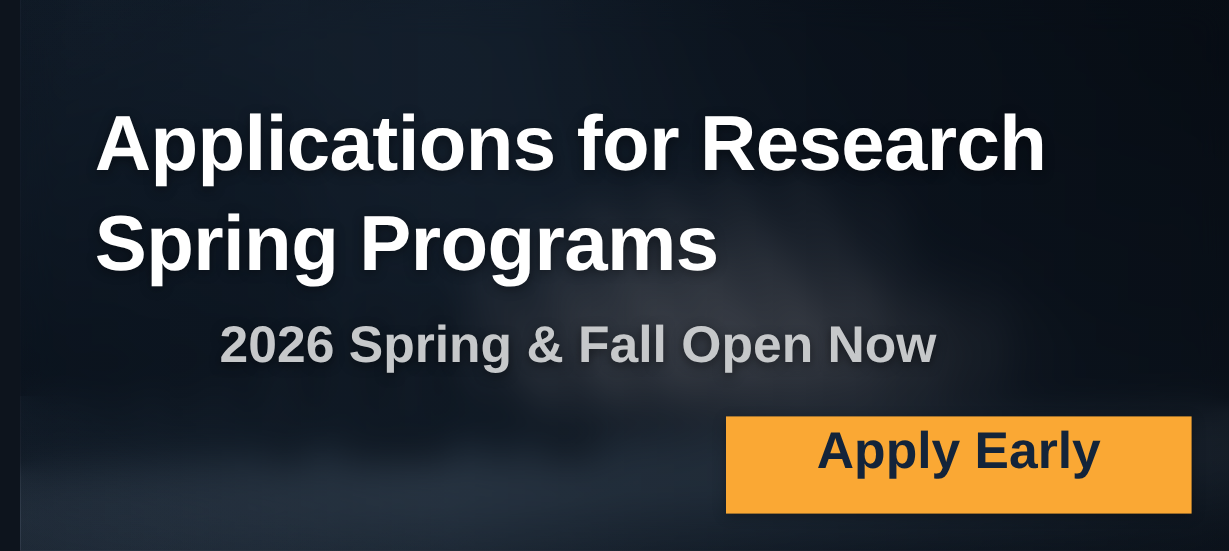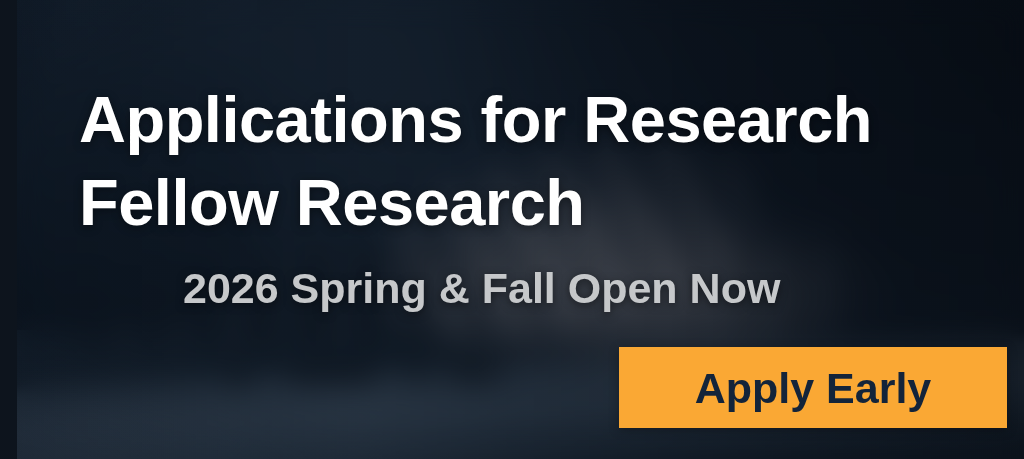--- a/index.html
+++ b/index.html
@@ -199,32 +199,32 @@
     margin: 0;
     color: #c6c8ca;
     font-size: 43px;
     font-weight: bold;
     letter-spacing: 0px;
     text-shadow: 0 2px 9px rgba(0,0,0,0.5);
   }
 
   .cta-button {
     position: absolute;
-    left: 602px;
+    left: 588px;
     top: 347px;
     width: 388px;
     height: 81px;
     display: flex;
-    align-items: flex-end;
+    align-items: flex-start;
     justify-content: center;
     background: #faa834;
     border: none;
     border-radius: 0;
     cursor: pointer;
-    padding: 18px;
+    padding: 8px;
     box-shadow: 0 2px 10px rgba(0,0,0,0.30);
   }
   .cta-button .cta-label {
     color: #13243a;
     font-family: "Liberation Sans", sans-serif;
     font-size: 43px;
     font-weight: bold;
     letter-spacing: 0px;
     line-height: 1;
   }
@@ -249,21 +249,21 @@
     <div class="bg-layer bg-sleeve"></div>
     <div class="bg-blur"></div>
     <div class="bg-tint"></div>
     <div class="bg-vignette"></div>
   </div>
 
   <div class="content">
 
     <h1 class="headline">
       <span class="line">Applications for Research</span>
-      <span class="line">Fellow Research</span>
+      <span class="line">Spring Programs</span>
     </h1>
 
     <p class="subhead">2026 Spring &amp; Fall Open Now</p>
 
     <button class="cta-button">
       <span class="cta-label">Apply Early</span>
     </button>
 
   </div>
 </div>

